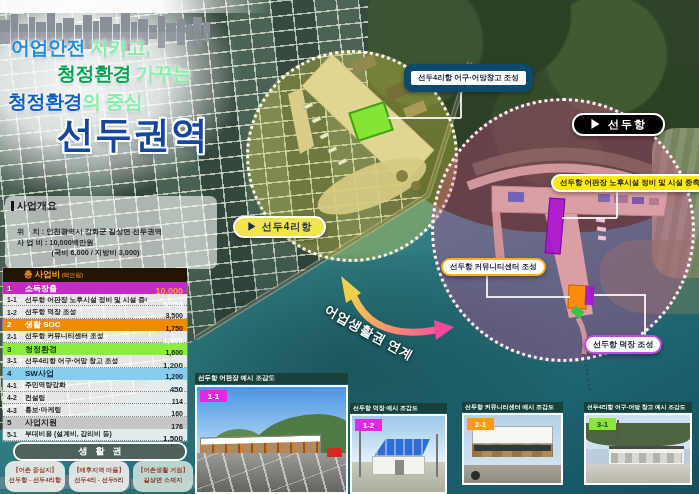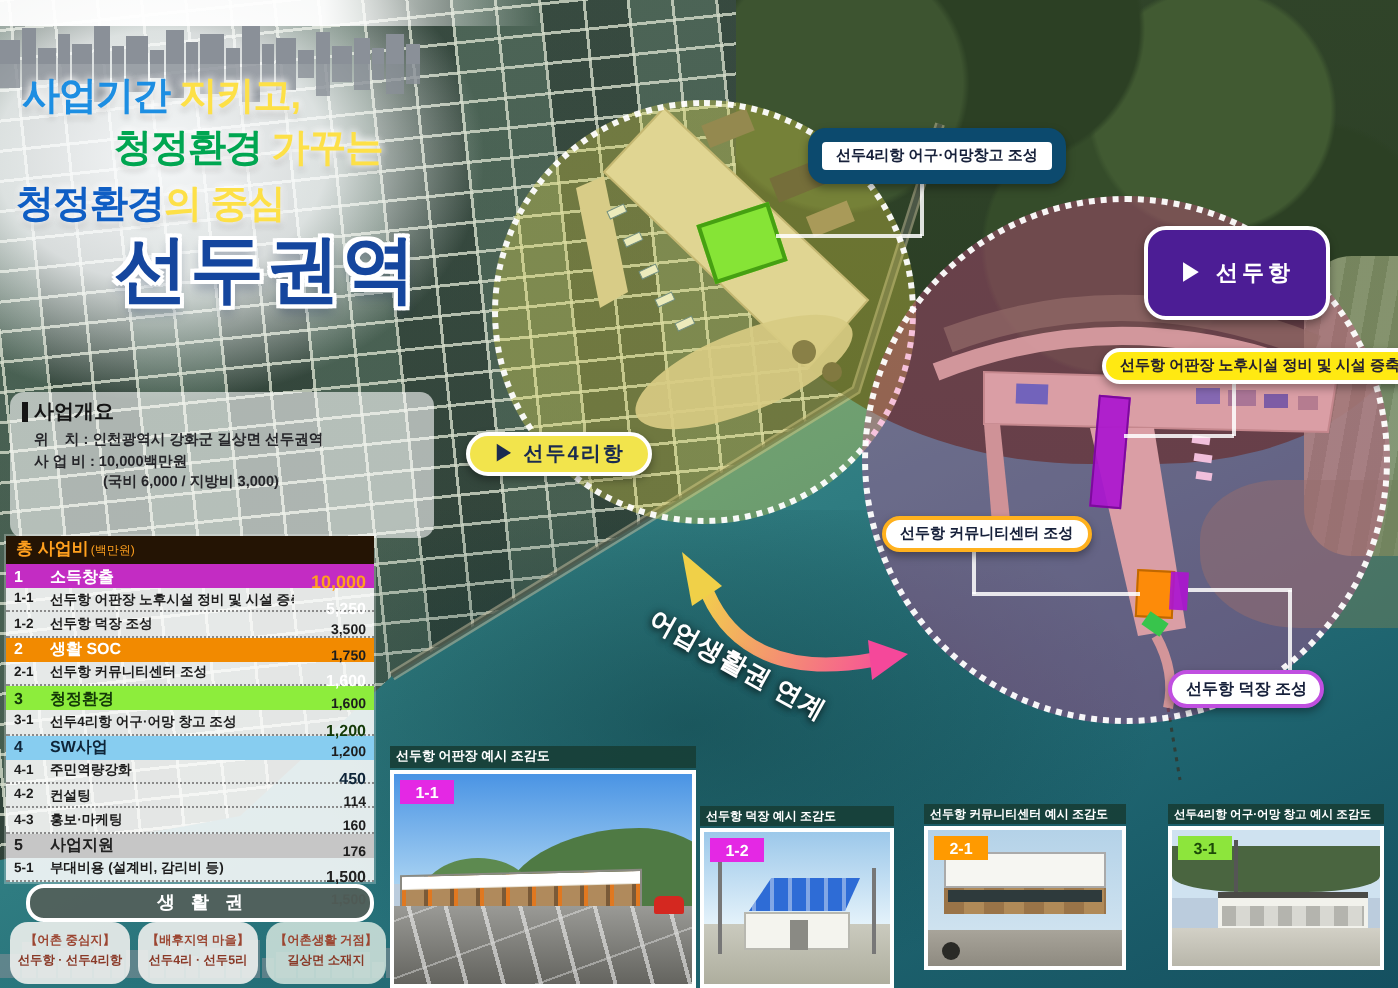--- a/index.html
+++ b/index.html
@@ -42,51 +42,51 @@
   .mk-purple-small{left:585px;top:286px;width:9px;height:19px;background:rgba(171,22,207,.92);transform:rotate(3deg);}
   .mk-green-tiny{left:572px;top:308px;width:11px;height:8px;background:#38c44c;transform:rotate(35deg);}
   .conn{background:rgba(255,255,255,.85);z-index:5;}
   
   .maplabel{z-index:8;white-space:nowrap;font-weight:bold;border-radius:9px;box-sizing:border-box;
     box-shadow:0 2px 4px rgba(0,0,0,.35);padding:2px 7px;background:#fff;color:#16203a;}
   .lab-gear{left:404px;top:64px;font-size:7.5px;border:7px solid #0c4a6e;}
   .lab-fish{left:551px;top:174px;font-size:7.5px;border:2px solid #fff;background:#ffe912;color:#27222e;}
   .lab-comm{left:441px;top:258px;font-size:7.5px;border:2px solid #ffb11e;}
   .lab-dry{left:584px;top:335px;font-size:8px;border:2px solid #c04fe0;border-radius:10px;}
-  .badge-main{left:572px;top:113px;font-size:11px;border:2px solid #fff;background:#4c1d95;color:#fff;
-    padding:14px 16px;border-radius:11px;letter-spacing:2px;}
+  .badge-main{left:572px;top:113px;font-size:11px;border:2px solid #fff;background:#000000;color:#fff;
+    padding:2px 16px;border-radius:11px;letter-spacing:2px;}
   .badge-sub{left:233px;top:216px;font-size:10px;border:2px solid #fff;background:#f2e44c;color:#1a2b50;
     padding:2px 12px;border-radius:11px;letter-spacing:1px;}
   .link-arrow{inset:0;z-index:7;}
   .link-text{left:330px;top:301px;z-index:7;color:#fff;font-size:13px;font-weight:bold;letter-spacing:.5px;
     transform:rotate(29deg);transform-origin:0 0;white-space:nowrap;text-shadow:0 1px 3px rgba(0,0,0,.65),0 0 5px rgba(0,0,0,.4);}
   
   .titleglow{left:-40px;top:-30px;width:345px;height:285px;z-index:8;
     background:radial-gradient(ellipse 60% 55% at 35% 38%,rgba(252,253,255,.96) 0%,rgba(252,253,255,.82) 40%,rgba(252,253,255,.35) 62%,rgba(252,253,255,0) 78%);}
   .topband{left:0;top:0;width:270px;height:13px;z-index:9;
     background:linear-gradient(90deg,rgba(255,255,255,.95) 60%,rgba(255,255,255,0));}
   .skyline{z-index:9;}
   .t-line{position:absolute;z-index:11;font-weight:bold;white-space:nowrap;letter-spacing:-.5px;
     text-shadow:0 0 4px #fff,0 0 4px #fff,0 2px 3px rgba(0,0,0,.25);}
   .t1{left:11px;top:35px;font-size:19px;}
   .t2{left:57px;top:61px;font-size:19px;}
   .t3{left:8px;top:89px;font-size:19px;}
   .t-main{position:absolute;left:57px;top:110px;z-index:11;font-size:37px;font-weight:bold;color:#15469e;letter-spacing:1px;white-space:nowrap;
     text-shadow:-2px -2px 0 #fff,2px -2px 0 #fff,-2px 2px 0 #fff,2px 2px 0 #fff,0 -2px 0 #fff,0 2px 0 #fff,-2px 0 0 #fff,2px 0 0 #fff,0 4px 6px rgba(20,40,80,.45);}
-  .hl-blue{color:#1d8ee2;} .hl-green{color:#00a651;} .hl-navy{color:#0f5ec4;} .t-dark{color:#fde047;}
+  .hl-blue{color:#1d8ee2;} .hl-green{color:#00a651;} .hl-navy{color:#0f5ec4;} .t-dark{color:#86efac;}
   
   .overview{left:5px;top:196px;width:212px;height:73px;z-index:10;background:rgba(255,255,255,.6);border-radius:7px;}
-  .ov-head{display:flex;align-items:center;margin:3px 0 2px 6px;font-size:10px;font-weight:bold;color:#151515;}
+  .ov-head{display:flex;align-items:center;margin:3px 0 14px 6px;font-size:10px;font-weight:bold;color:#151515;}
   .ov-bar{width:3px;height:10px;background:#151515;margin-right:3px;}
   .ov-line{white-space:pre;font-size:7.3px;font-weight:bold;color:#26262a;line-height:10.6px;padding-left:12px;}
   
   .budget{left:3px;top:268px;width:184px;z-index:10;box-shadow:0 0 0 1px rgba(255,255,255,.25);}
   .brow{display:flex;align-items:center;box-sizing:border-box;}
   .r-head{height:14px;background:#241404;color:#ffa01e;}
-  .hl8{font-size:8.5px;font-weight:bold;padding-left:5px;}
+  .hl8{font-size:8.5px;font-weight:bold;padding-left:21px;}
   .hu{font-size:6px;margin-left:1px;}
   .r-head .tval{color:#ffa01e;font-size:9px;font-weight:bold;}
   .r-cat{height:12px;font-weight:bold;font-size:8px;}
   .r-cat1{background:#c32cc3;color:#fff;}
   .r-cat2{background:#f28a00;color:#fff;}
   .r-cat3{background:#8ded3c;color:#143a08;}
   .r-cat4{background:#87cdf0;color:#0e2438;}
   .r-cat5{background:#c6c6c6;color:#222;}
   .r-sub{height:12.4px;background:rgba(253,253,253,.88);color:#1d1d1d;font-size:6.8px;font-weight:bold;border-bottom:1px dotted #8a8a8a;}
   .tno{width:18px;padding-left:4px;flex:none;}
@@ -270,21 +270,21 @@
         <rect x="186" y="12" width="6" height="8"></rect>
       <rect x="193" y="5" width="9" height="15"></rect>
         <rect x="203" y="10" width="7" height="10"></rect>
     </g>
     <use href="#sky-sil" transform="translate(0,40) scale(1,-1)" opacity="0.8"></use>
   </svg>
   <svg class="abs skyline" style="left:0;top:466px;" width="220" height="28" viewBox="0 0 220 22">
     <use href="#sky-sil" opacity="0.55"></use>
   </svg>
 
-  <div class="t-line t1"><span class="hl-blue">사업기간</span><span class="t-dark"> 지키고,</span></div>
+  <div class="t-line t1"><span class="hl-blue">어업안전</span><span class="t-dark"> 지키고,</span></div>
   <div class="t-line t2"><span class="hl-green">청정환경</span><span class="t-dark"> 가꾸는</span></div>
   <div class="t-line t3"><span class="hl-navy">청정환경</span><span class="t-dark">의 중심</span></div>
   <div class="t-main">선두권역</div>
 
   <div class="abs overview">
     <div class="ov-head">
       <span class="ov-bar"></span>
       <span>사업개요</span>
     </div>
     <div class="ov-line">위    치 : 인천광역시 강화군 길상면 선두권역</div>

